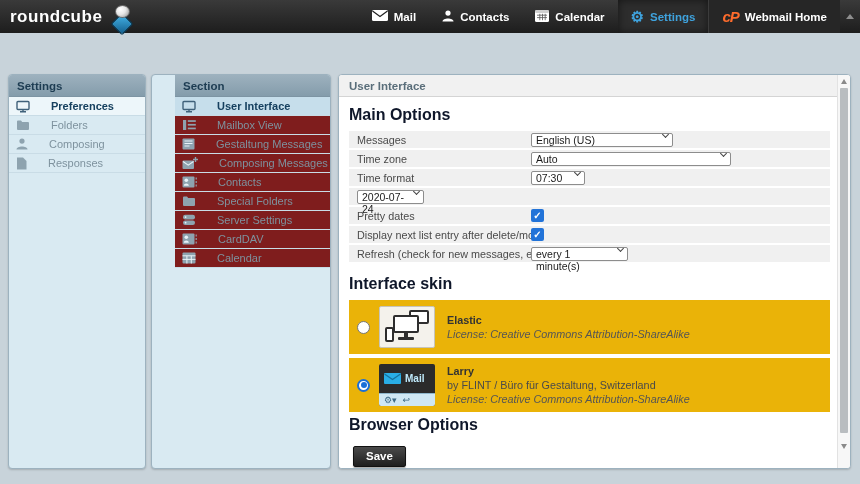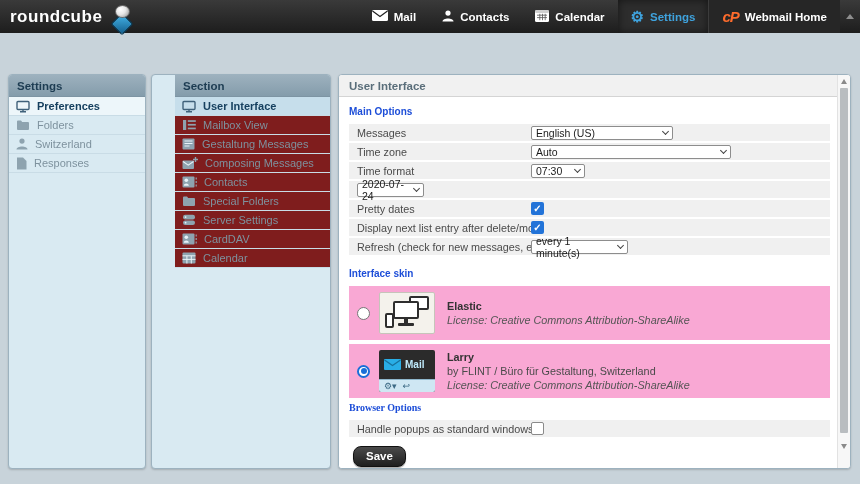--- a/index.html
+++ b/index.html
@@ -32,56 +32,56 @@
   
   .panel { position:absolute; top:74px; height:395px; background:#d9eaf2;
            border:1px solid #9db2bf; border-radius:4px; overflow:hidden;
            box-shadow:0 1px 2px rgba(0,0,0,.18); }
   #panel-settings { left:8px;  width:138px; }
   #panel-section  { left:151px; width:180px;padding-left:23px; }
   #panel-content  { left:338px; width:513px; background:#fff; }
   .panel-header { height:22px; background:linear-gradient(#9db1be,#849cab); color:#1d3c52;
                   font-weight:bold; font-size:11.5px; line-height:22px; padding-left:8px;
                   border-bottom:1px solid #7d94a3; }
-  .list-row { display:flex; align-items:center; gap:7px; height:19px; padding-left:7px;
+  .list-row { display:flex; align-items:center; gap:21px; height:19px; padding-left:7px;
               font-size:11px; color:#7e929e; border-bottom:1px solid #c9dce6; cursor:pointer; }
   .list-row .licon { display:flex; color:#8ea3af; }
   #panel-settings .list-row.selected { background:#edf6fa; }
   #panel-section  .list-row { background:#7f1d1d; }
   #panel-section  .list-row.selected { background:#c6deeb; }
   .list-row.selected { color:#16405f; font-weight:bold; }
   .list-row.selected .licon { color:#3f617a; }
 
   
   .content-header { height:22px; background:#f1f1f1; border-bottom:1px solid #d4d4d4;
                     color:#5a6e7a; font-weight:bold; font-size:11.5px; line-height:22px; padding-left:10px; }
   .content-viewport { position:absolute; top:23px; left:0; width:498px; height:343px;
                       overflow:hidden; padding-left:10px; }
   .content-footer { position:absolute; top:366px; left:0; width:498px; height:27px; background:#fff; }
-  .sec-heading { font-size:10px; font-weight:bold; color:#1d4ed8; }
+  .sec-heading { font-size:16px; font-weight:bold; color:#0f172a; }
   .h-main  { margin-top:8px; }
   .h-skin  { margin-top:13px; }
-  .h-brow  { margin-top:2px;font-family:Liberation Serif, serif; }
+  .h-brow  { margin-top:2px; }
   .rows { margin-top:7px; }
   .form-row { display:flex; align-items:center; background:#f0f0f0; height:17px;
               margin-bottom:2px; padding-left:8px; width:481px; font-size:10.8px; color:#4a4a4a; }
   .form-label { flex:0 0 174px; white-space:nowrap; overflow:hidden; }
-  .select { display:inline-flex; align-items:center; justify-content:space-between; background:#fff;
+  .select { display:inline-flex; align-items:flex-start; justify-content:space-between; background:#fff;
             border:1px solid #8d8d8d; border-radius:2px; height:14px; font-size:10.5px;
             color:#1a1a1a; padding:0 4px; cursor:pointer; }
   .chev { width:5px; height:5px; border-right:1.4px solid #444; border-bottom:1.4px solid #444;
           transform:rotate(45deg); margin-left:8px; margin-top:-2px; flex:none; }
   .w142{width:142px} .w200{width:200px} .w54{width:54px} .w67{width:67px} .w97{width:97px}
   .checkbox { width:13px; height:13px; border-radius:2px; flex:none; cursor:pointer; }
   .checkbox.checked { background:#2273d8; color:#fff; font-size:10px; font-weight:bold;
                       display:flex; align-items:center; justify-content:center; line-height:1; }
   .checkbox.unchecked { background:#fff; border:1px solid #8a8a8a; }
 
   .skins { margin-top:7px; }
-  .skin-row { display:flex; align-items:center; background:#f9a8d4; width:481px;
+  .skin-row { display:flex; align-items:center; background:#eab308; width:481px;
               padding:6px 0 6px 8px; margin-bottom:4px; }
   .radio { width:13px; height:13px; border-radius:50%; background:#fff; border:1px solid #777;
            flex:none; cursor:pointer; }
   .radio.checked { border:2px solid #1a6fd8; position:relative; }
   .radio.checked::after { content:""; position:absolute; inset:1.5px; border-radius:50%; background:#1a6fd8; }
   .skin-thumb { width:56px; height:42px; margin-left:9px; flex:none; position:relative;
                 overflow:hidden; border-radius:2px; cursor:pointer; }
   .thumb-elastic { background:#f4f2ec; border:1px solid #c6c4ba; }
   .el-tablet  { position:absolute; right:5px; top:3px;  width:20px; height:14px; background:#fff;
                 border:2px solid #2e2e2e; border-radius:2px; }
@@ -97,21 +97,21 @@
   .la-mail-label { color:#bfe9fb; font-weight:bold; font-size:10px; }
   .la-bottom { position:absolute; bottom:0; left:0; right:0; height:13px; background:#cfe7f3;
                border-top:1px solid #8fb7cc; display:flex; align-items:center; gap:6px;
                padding-left:5px; font-size:9px; color:#3d6a85; line-height:1; }
   .skin-info { margin-left:12px; font-size:10.8px; color:#4a4a4a; line-height:14px; }
   .skin-name { font-weight:bold; color:#333; }
   .skin-license { font-style:italic; color:#555; }
 
   .save-btn { display:inline-block; margin:5px 0 0 14px; padding:3px 12px 4px 12px;
               background:linear-gradient(#4a4a4a,#1f1f1f); color:#fff; font-weight:bold;
-              font-size:11.5px; border:1px solid #111; border-radius:8px;
+              font-size:11.5px; border:1px solid #111; border-radius:2px;
               box-shadow:0 1px 1px rgba(0,0,0,.35); cursor:pointer; font-family:inherit; }
 
   
   .scrollbar { position:absolute; top:0; bottom:0; right:0; width:13px; background:#f7f7f7;
                border-left:1px solid #e2e2e2; }
   .sb-up   { position:absolute; top:4px; left:3px; width:0; height:0;
              border-left:3.5px solid transparent; border-right:3.5px solid transparent;
              border-bottom:5px solid #8a8a8a; }
   .sb-down { position:absolute; top:369px; left:3px; width:0; height:0;
              border-left:3.5px solid transparent; border-right:3.5px solid transparent;
@@ -201,21 +201,21 @@
       </span>
       <span>Folders</span>
     </div>
     <div class="list-row">
       <span class="licon">
         <svg width="12" height="12" viewBox="0 0 12 12" fill="currentColor">
             <circle cx="6" cy="3.1" r="2.6"></circle>
             <path d="M0.5 11.5 C0.5 7.6 11.5 7.6 11.5 11.5 Z"></path>
           </svg>
       </span>
-      <span>Switzerland</span>
+      <span>Composing</span>
     </div>
     <div class="list-row">
       <span class="licon">
         <svg width="11" height="13" viewBox="0 0 11 13" fill="currentColor">
             <path d="M1 0.5 L7 0.5 L10.5 4 L10.5 12.5 L1 12.5 Z"></path>
           </svg>
       </span>
       <span>Responses</span>
     </div>
   </div>

